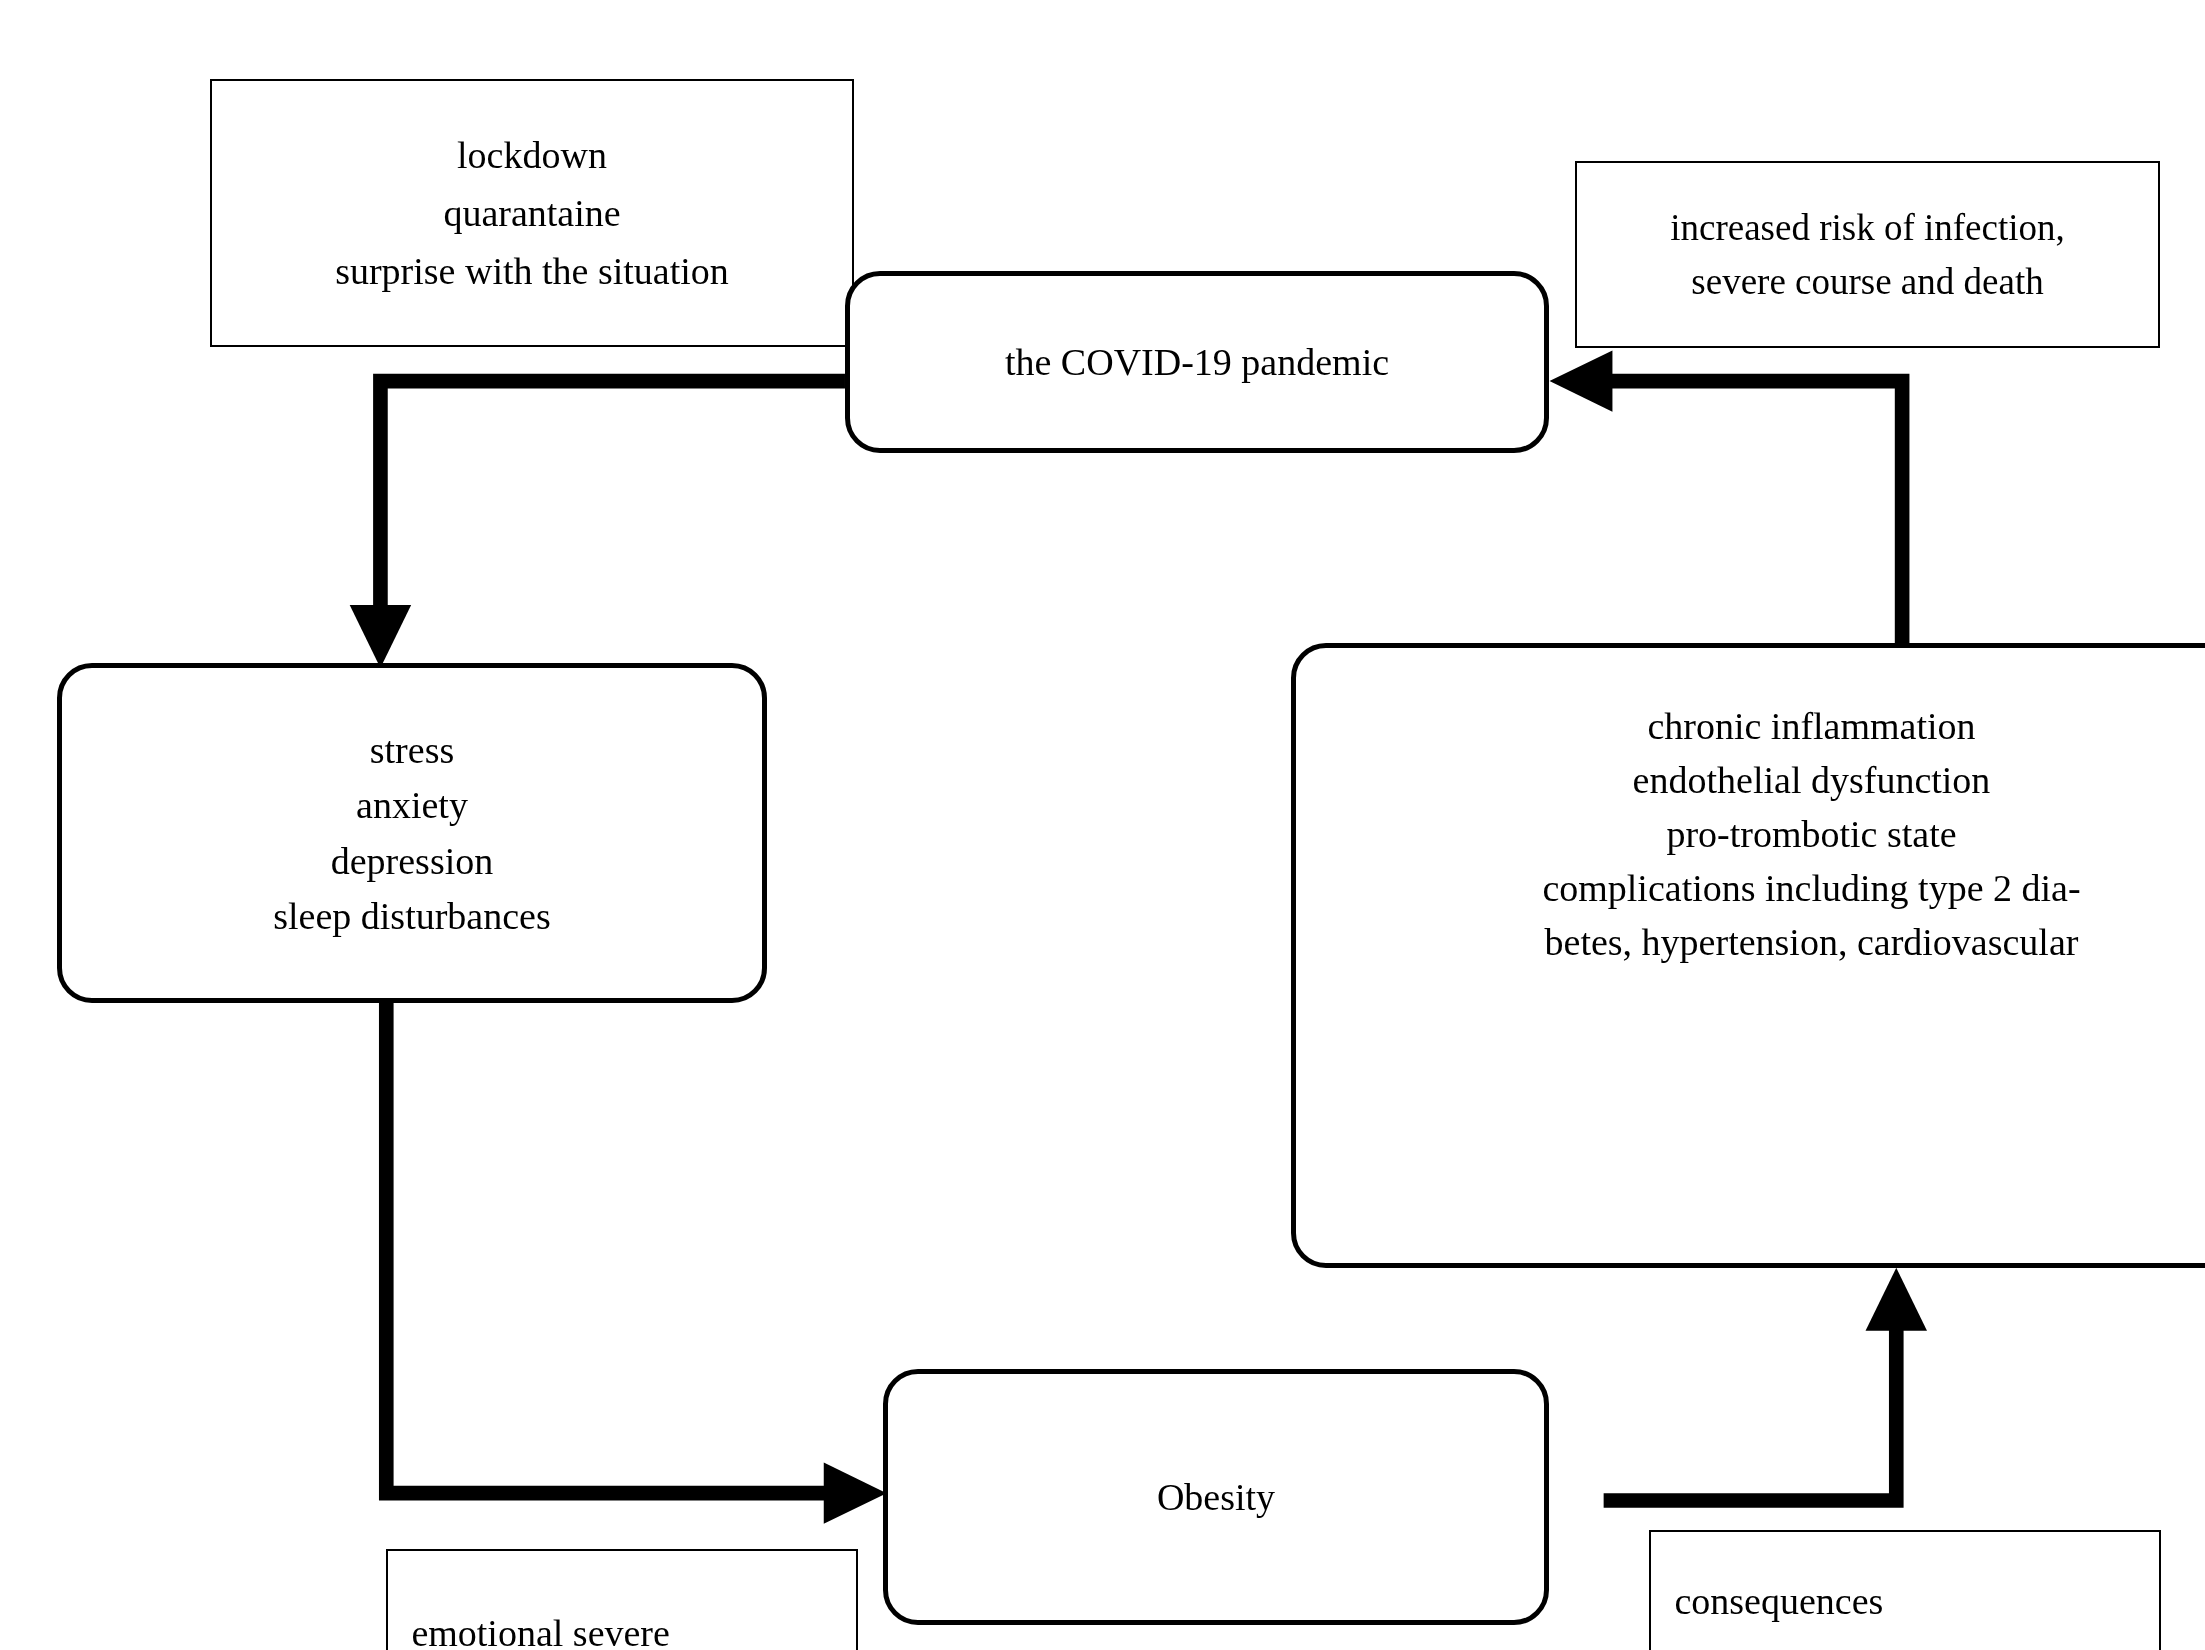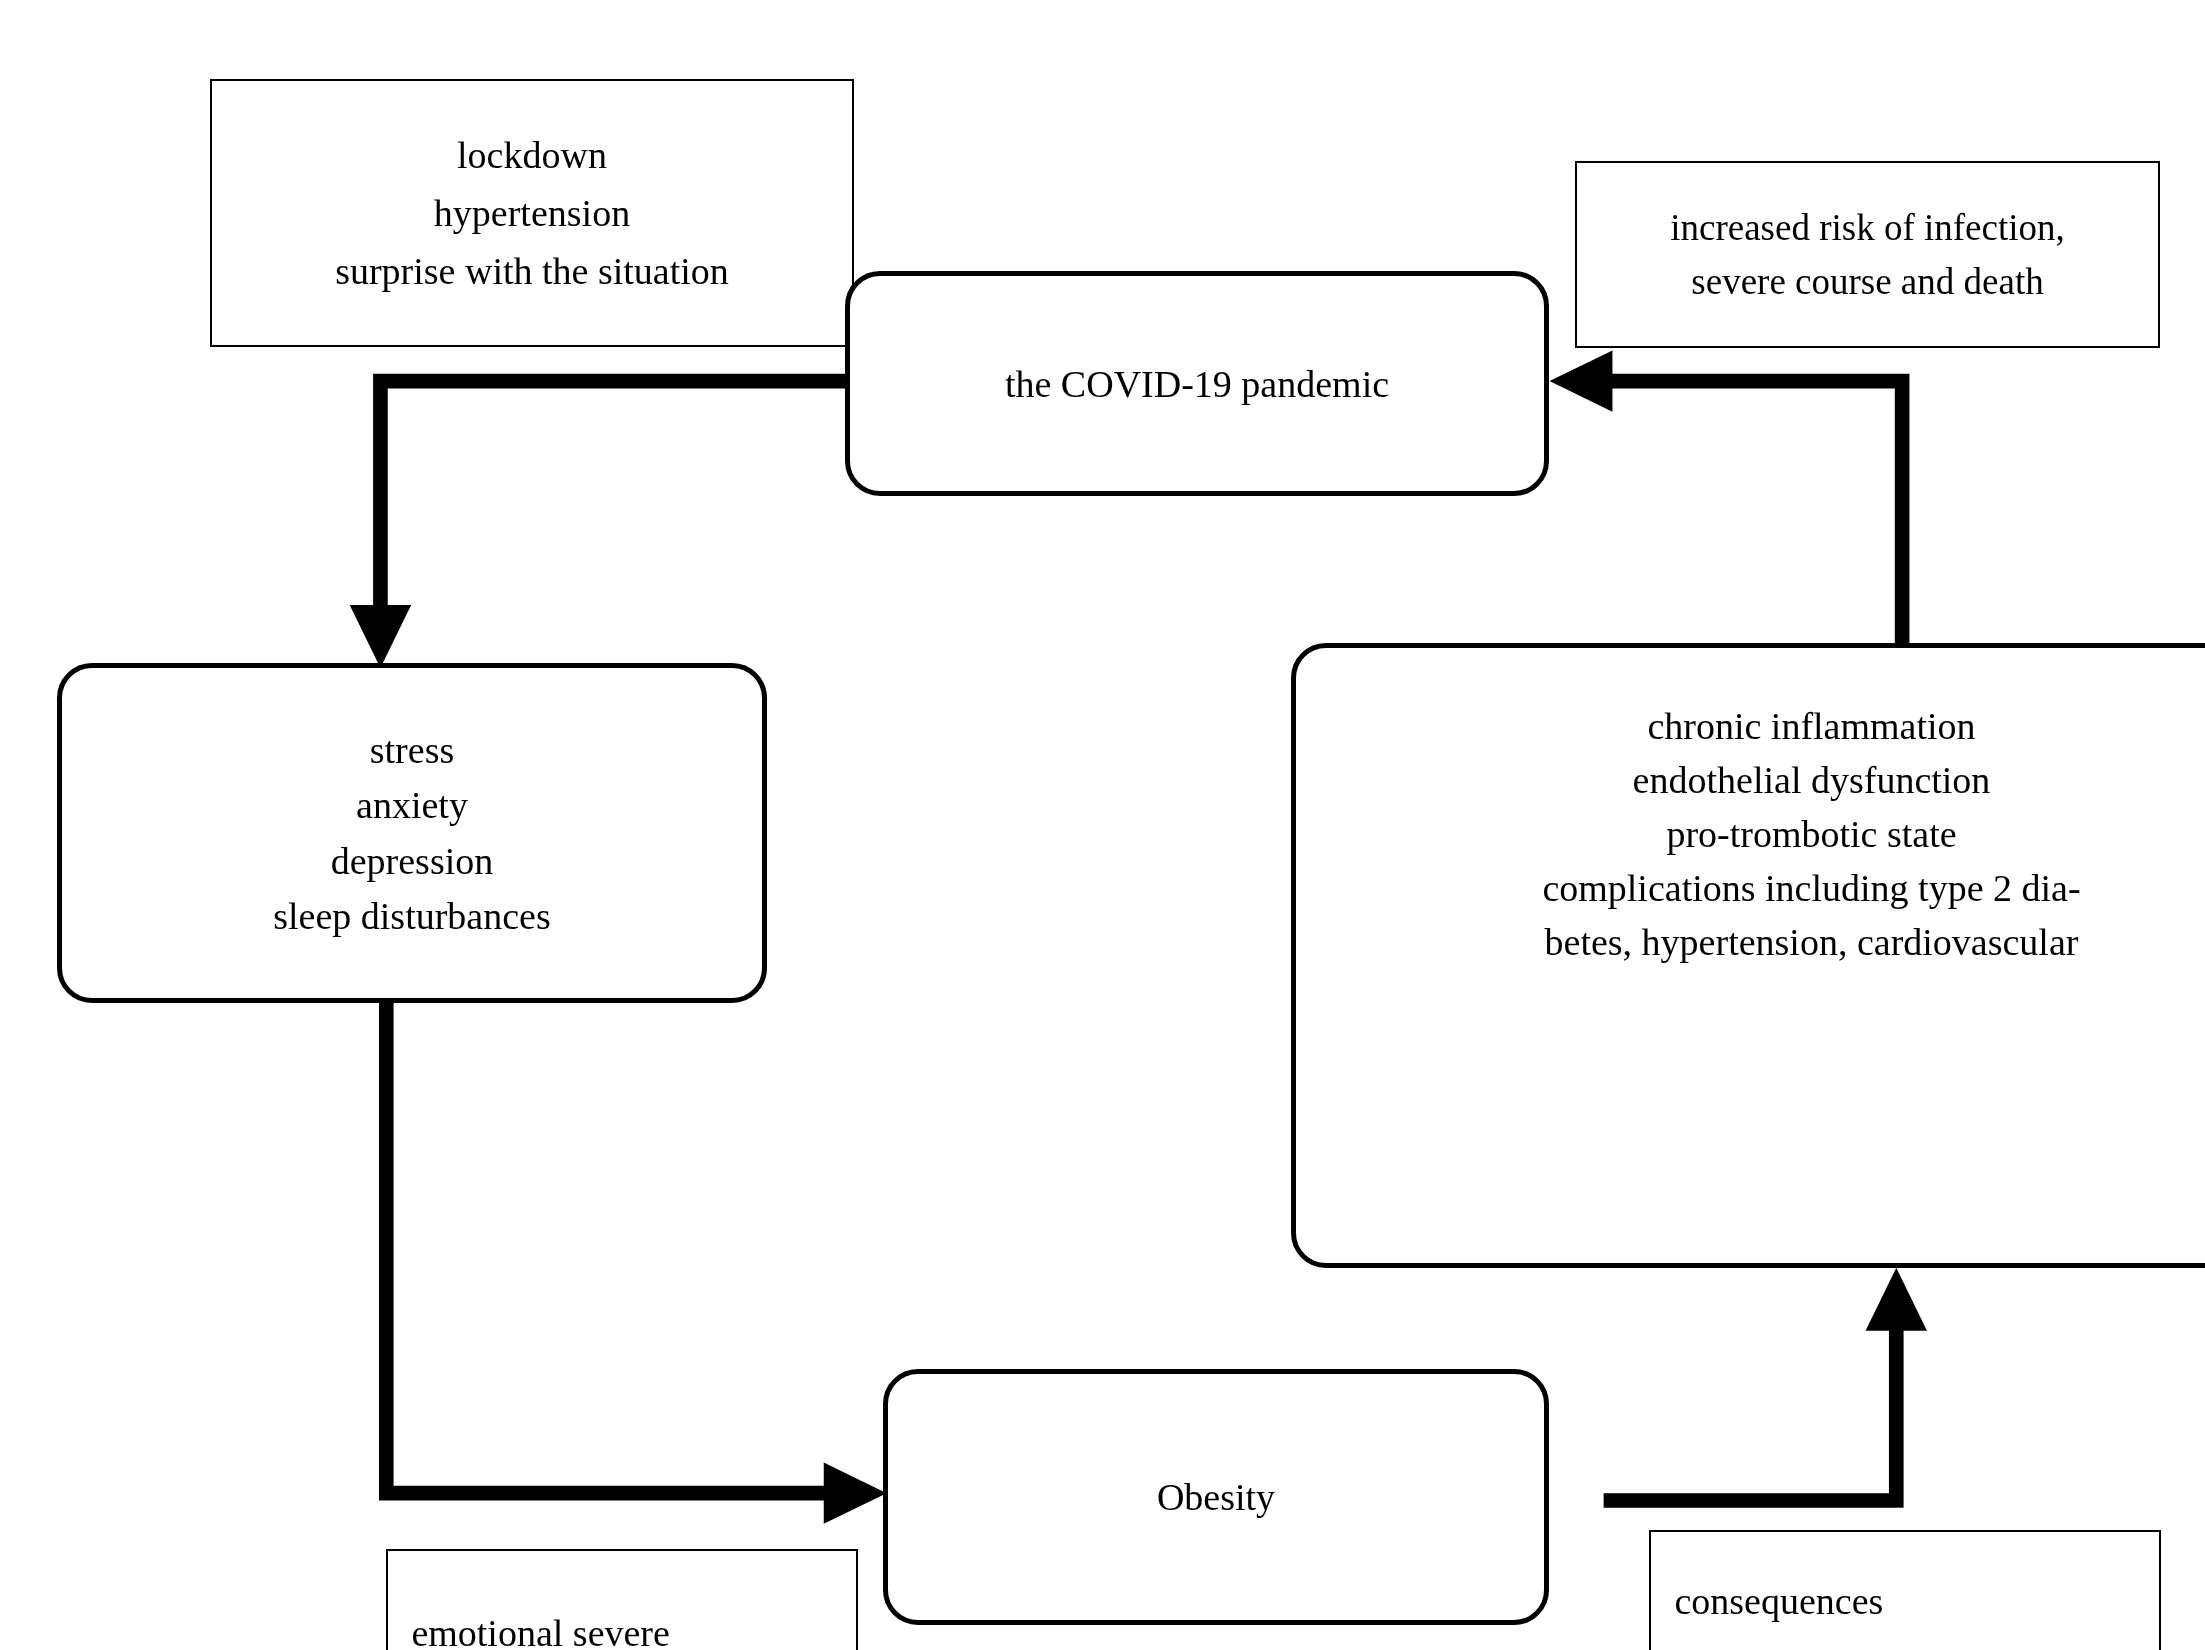--- a/index.html
+++ b/index.html
@@ -46,21 +46,21 @@
     border-radius: 35px;
   }
   .line {
     display: block;
     white-space: nowrap;
     line-height: 1.0;
   }
 
   
   #box-lockdown     { left: 210px;  top: 42px;   width: 644px;  height: 268px; }
-  #box-covid        { left: 845px; top: 234px;  width: 704px;  height: 225px; }
+  #box-covid        { left: 845px; top: 234px;  width: 704px;  height: 182px; }
   #box-infection    { left: 1575px; top: 124px;  width: 585px;  height: 187px; }
   #box-stress       { left: 57px;   top: 626px;  width: 710px;  height: 340px; }
   #box-chronic      { left: 1291px; top: 606px;  width: 1041px; height: 625px; }
   #box-obesity      { left: 883px; top: 1332px; width: 666px;  height: 256px; }
   #box-emotional    { left: 386px;  top: 1512px; width: 472px;  height: 168px; }
   #box-consequences { left: 1649px; top: 1493px; width: 512px;  height: 142px; }
 
   #box-lockdown .line     { font-size: 38px; margin: 10.2px 0; }
   #box-covid .line        { font-size: 38px; }
   #box-infection .line    { font-size: 37px; margin: 8.8px 0; }
@@ -96,21 +96,21 @@
     </g>
 
     <g>
       <path d="M 2600,828 L 2600,470 L 2190,470" fill="none" stroke="#000000" stroke-width="20" stroke-linejoin="miter"></path>
       <polygon points="2118,470 2204,428 2204,512" fill="#000000"></polygon>
     </g>
   </svg>
 
   <div class="node annot" id="box-lockdown">
     <span class="line">lockdown</span>
-    <span class="line">hypertension</span>
+    <span class="line">quarantaine</span>
     <span class="line">surprise with the situation</span>
   </div>
 
   <div class="node process" id="box-covid">
     <span class="line">the COVID-19 pandemic</span>
   </div>
 
   <div class="node process" id="box-stress">
     <span class="line">stress</span>
     <span class="line">anxiety</span>

